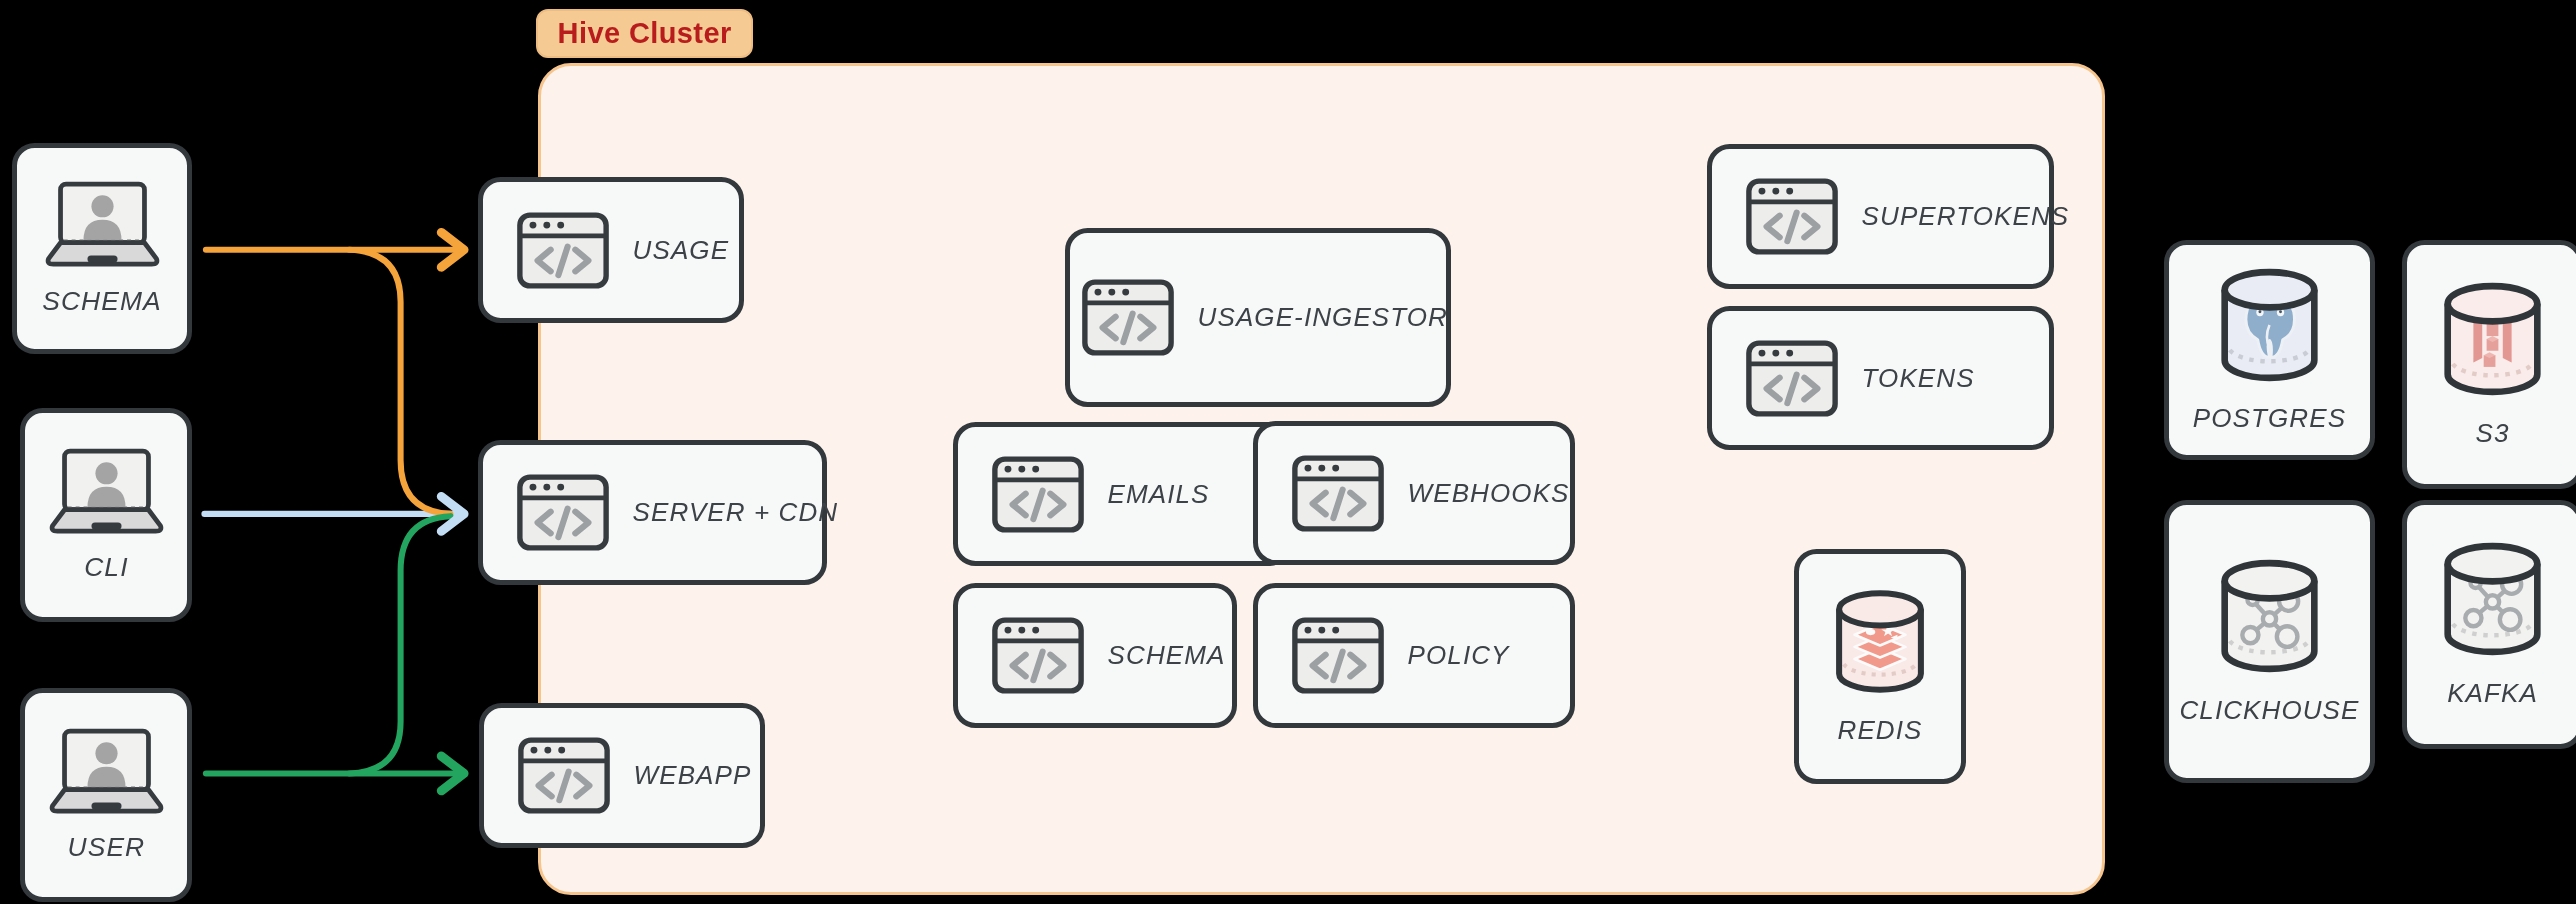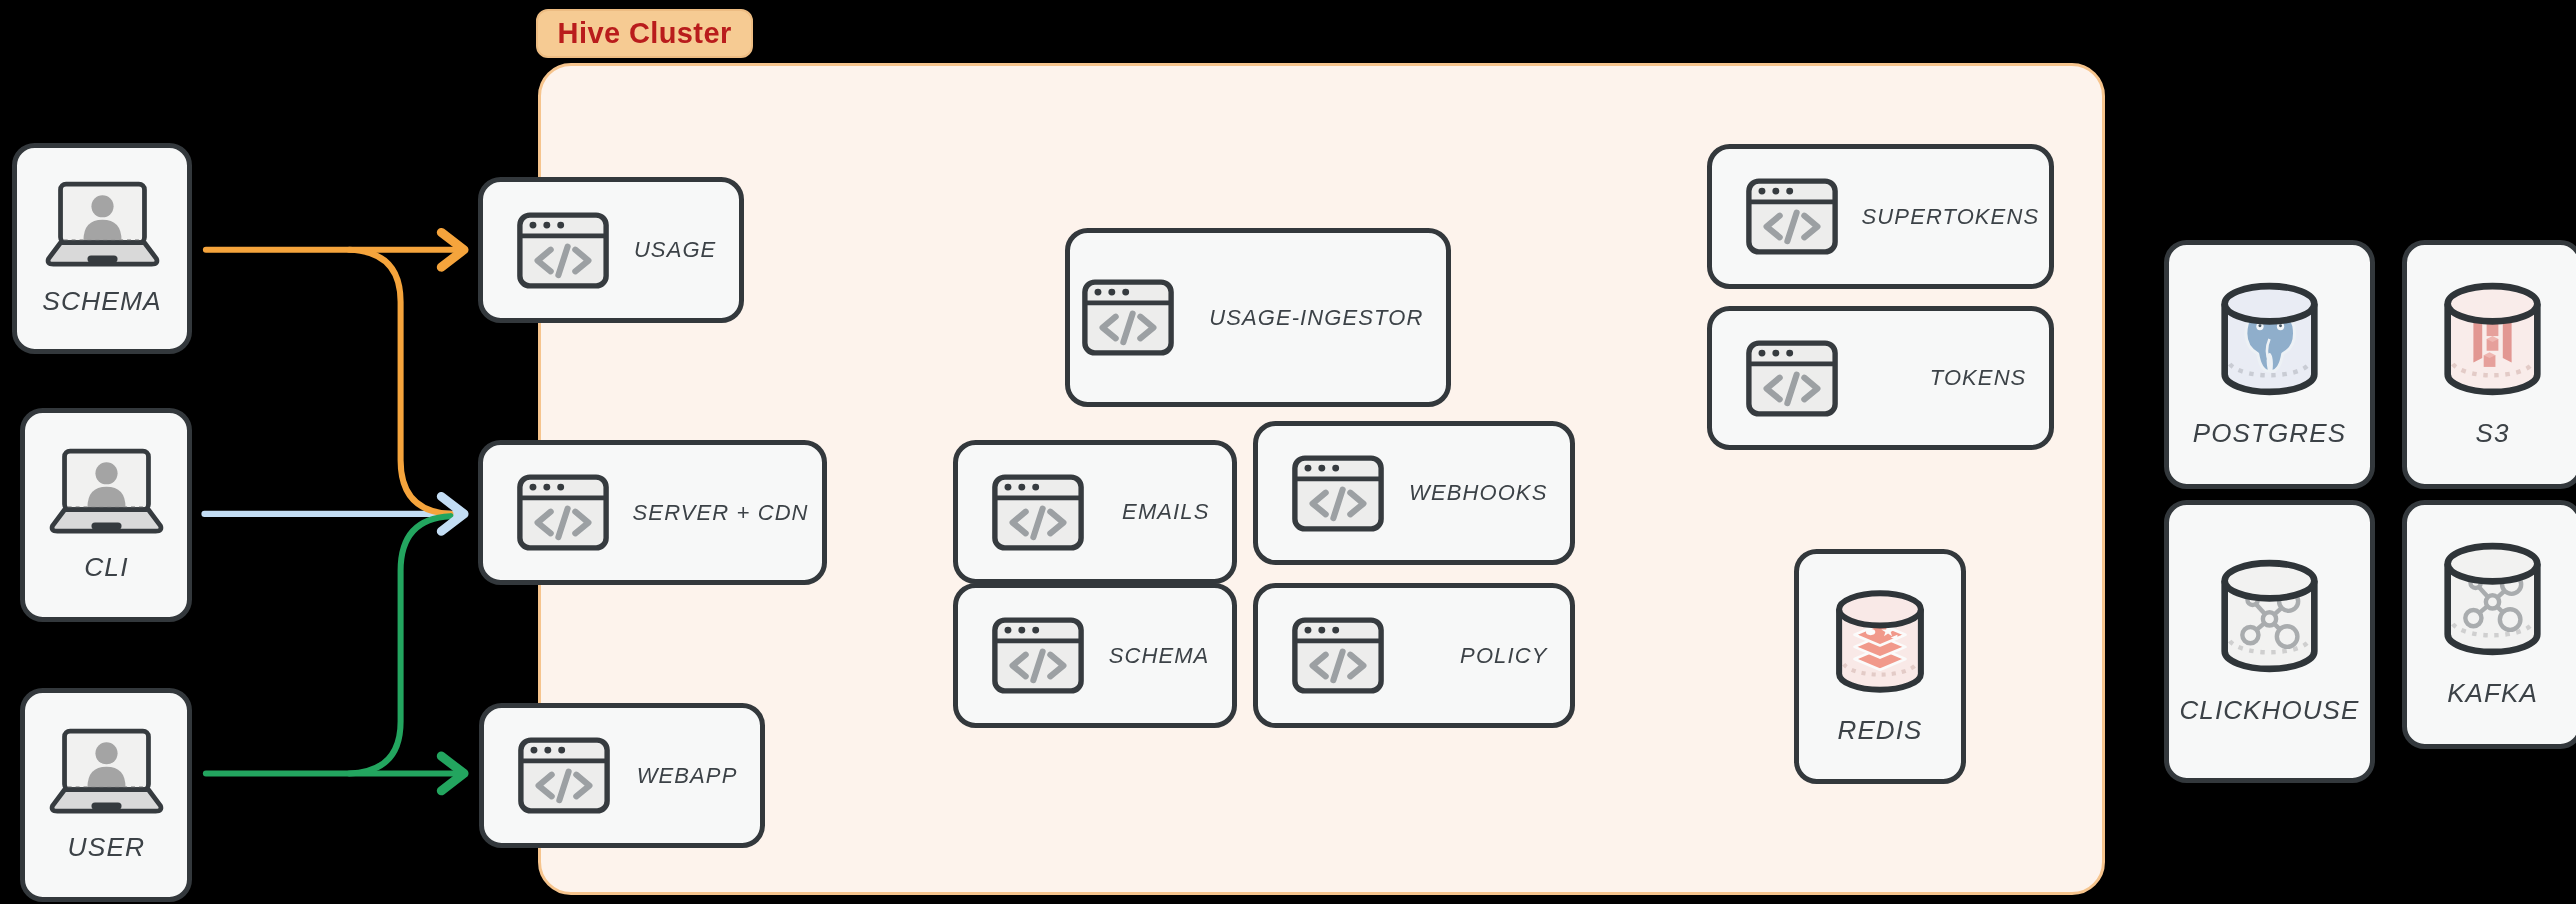--- a/index.html
+++ b/index.html
@@ -25,21 +25,21 @@
   .nlabel{
     font-style:italic;color:#3C4247;letter-spacing:1.1px;font-size:26px;white-space:nowrap;
   }
   
   .client{flex-direction:column;}
   .client .icon svg{width:127px;height:89px;display:block;}
   .client .nlabel{margin-top:16.6px;font-size:26.4px;}
   
   .service{flex-direction:row;justify-content:flex-start;padding-left:33px;}
   .service .icon svg{width:94px;height:77px;display:block;}
-  .service .nlabel{flex:1;text-align:right;padding:0 22.6px;font-size:22px;}
+  .service .nlabel{flex:1;text-align:left;padding:0 22.6px;font-size:26px;}
   
   .db{flex-direction:column;}
   .db .icon svg{width:103px;height:118px;display:block;}
   .db .nlabel{margin-top:19.6px;}
   .arrows{position:absolute;left:0;top:0;width:2576px;height:904px;pointer-events:none;}
   .defs{position:absolute;width:0;height:0;overflow:hidden;}
 </style>
 </head>
 <body>
 
@@ -207,21 +207,21 @@
     <span class="nlabel">WEBAPP</span>
   </div>
   <div class="node service" style="left:1065px;top:228px;width:386px;height:179px;padding-left:11px;">
     <span class="icon">
         <svg viewBox="0 0 124 102" width="94" height="77">
           <use href="#sym-browser"></use>
         </svg>
       </span>
     <span class="nlabel">USAGE-INGESTOR</span>
   </div>
-  <div class="node service" style="left:953px;top:440px;width:284px;height:144px;">
+  <div class="node service" style="left:953px;top:422px;width:338px;height:144px;">
     <span class="icon">
         <svg viewBox="0 0 124 102" width="94" height="77">
           <use href="#sym-browser"></use>
         </svg>
       </span>
     <span class="nlabel">EMAILS</span>
   </div>
   <div class="node service" style="left:1253px;top:421px;width:322px;height:144px;">
     <span class="icon">
         <svg viewBox="0 0 124 102" width="94" height="77">
@@ -264,21 +264,21 @@
   </div>
 
   <div class="node db" style="left:1794px;top:549px;width:172px;height:235px;">
     <span class="icon">
         <svg style="width:94px;height:109px;" viewBox="0 0 124 144" width="94" height="109">
           <use href="#sym-db-redis"></use>
         </svg>
       </span>
     <span class="nlabel">REDIS</span>
   </div>
-  <div class="node db" style="left:2164px;top:240px;width:211px;height:249px;align-items:center;">
+  <div class="node db" style="left:2164px;top:240px;width:211px;height:220px;align-items:center;">
     <span class="icon">
         <svg viewBox="0 0 136 156" width="103" height="118">
           <use href="#sym-db-postgres"></use>
         </svg>
       </span>
     <span class="nlabel">POSTGRES</span>
   </div>
   <div class="node db" style="left:2402px;top:240px;width:181px;height:249px;">
     <span class="icon">
         <svg viewBox="0 0 136 156" width="103" height="118">

